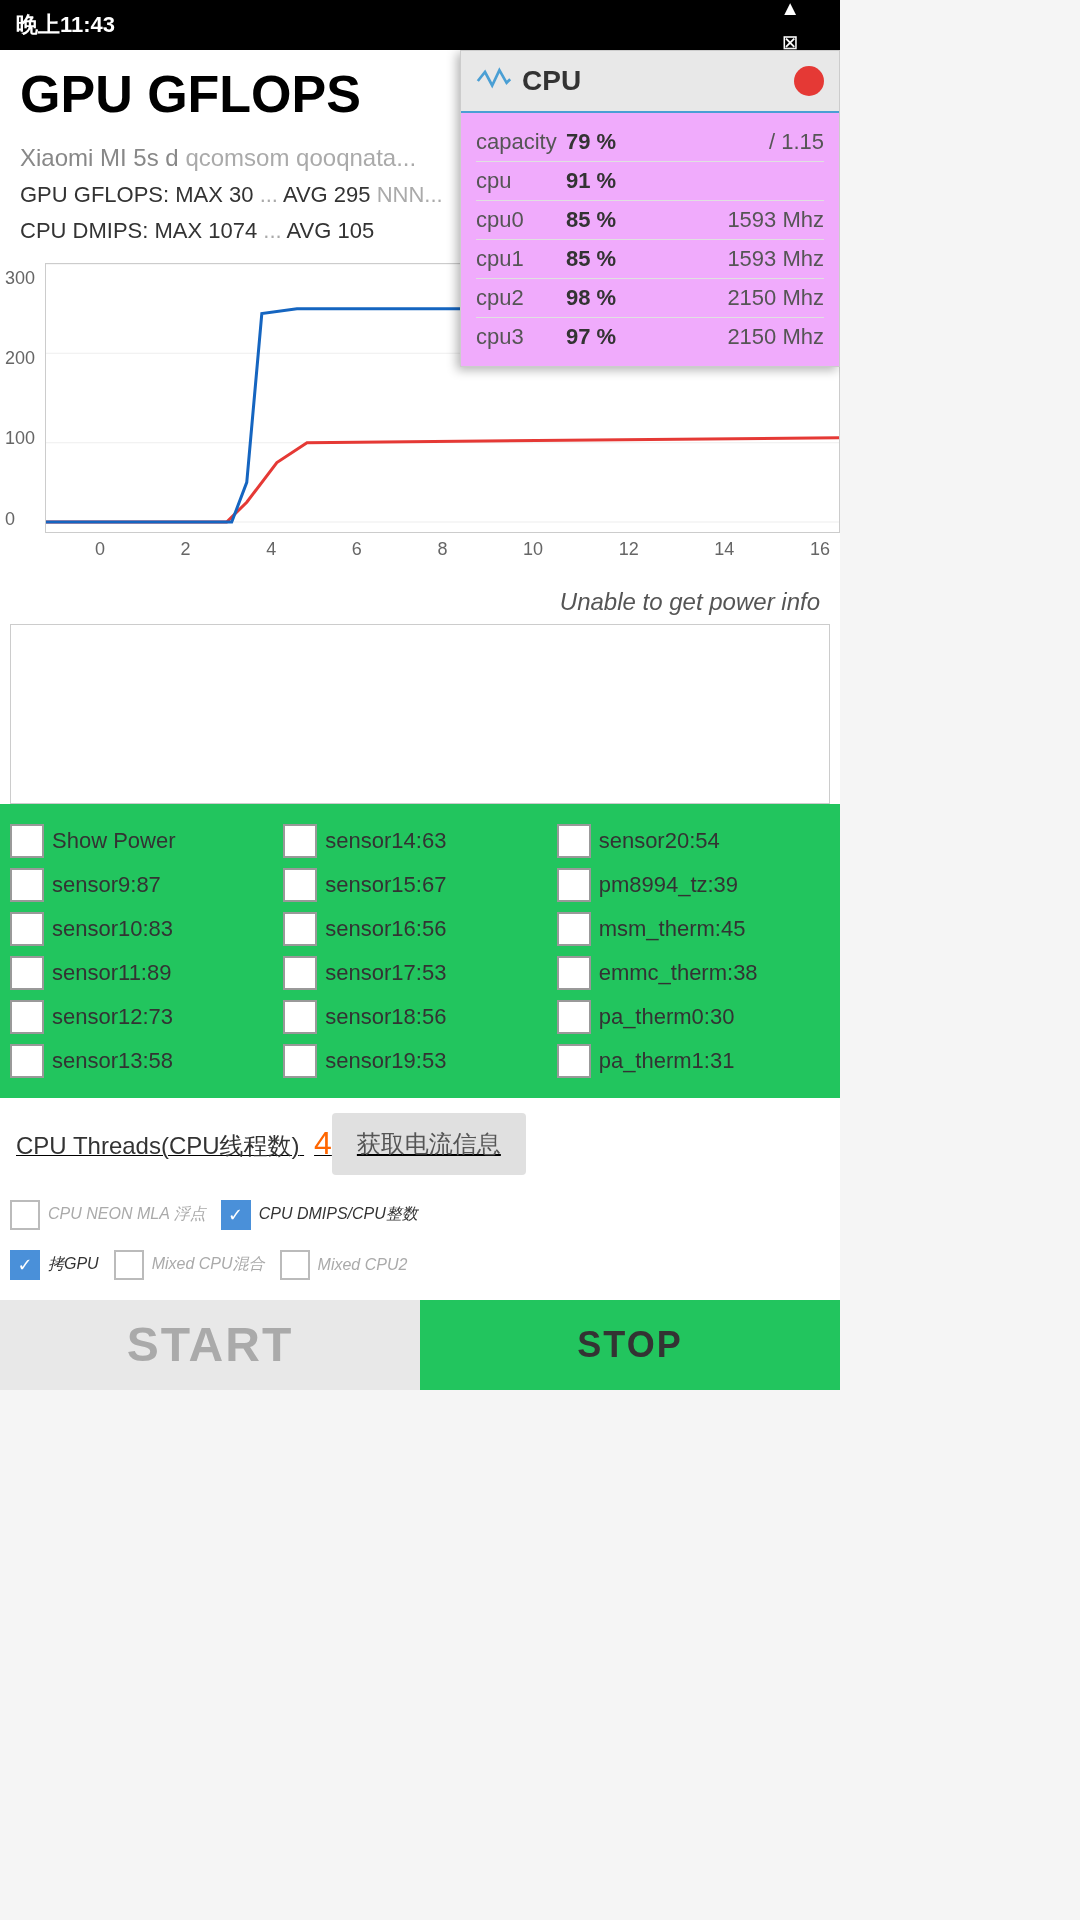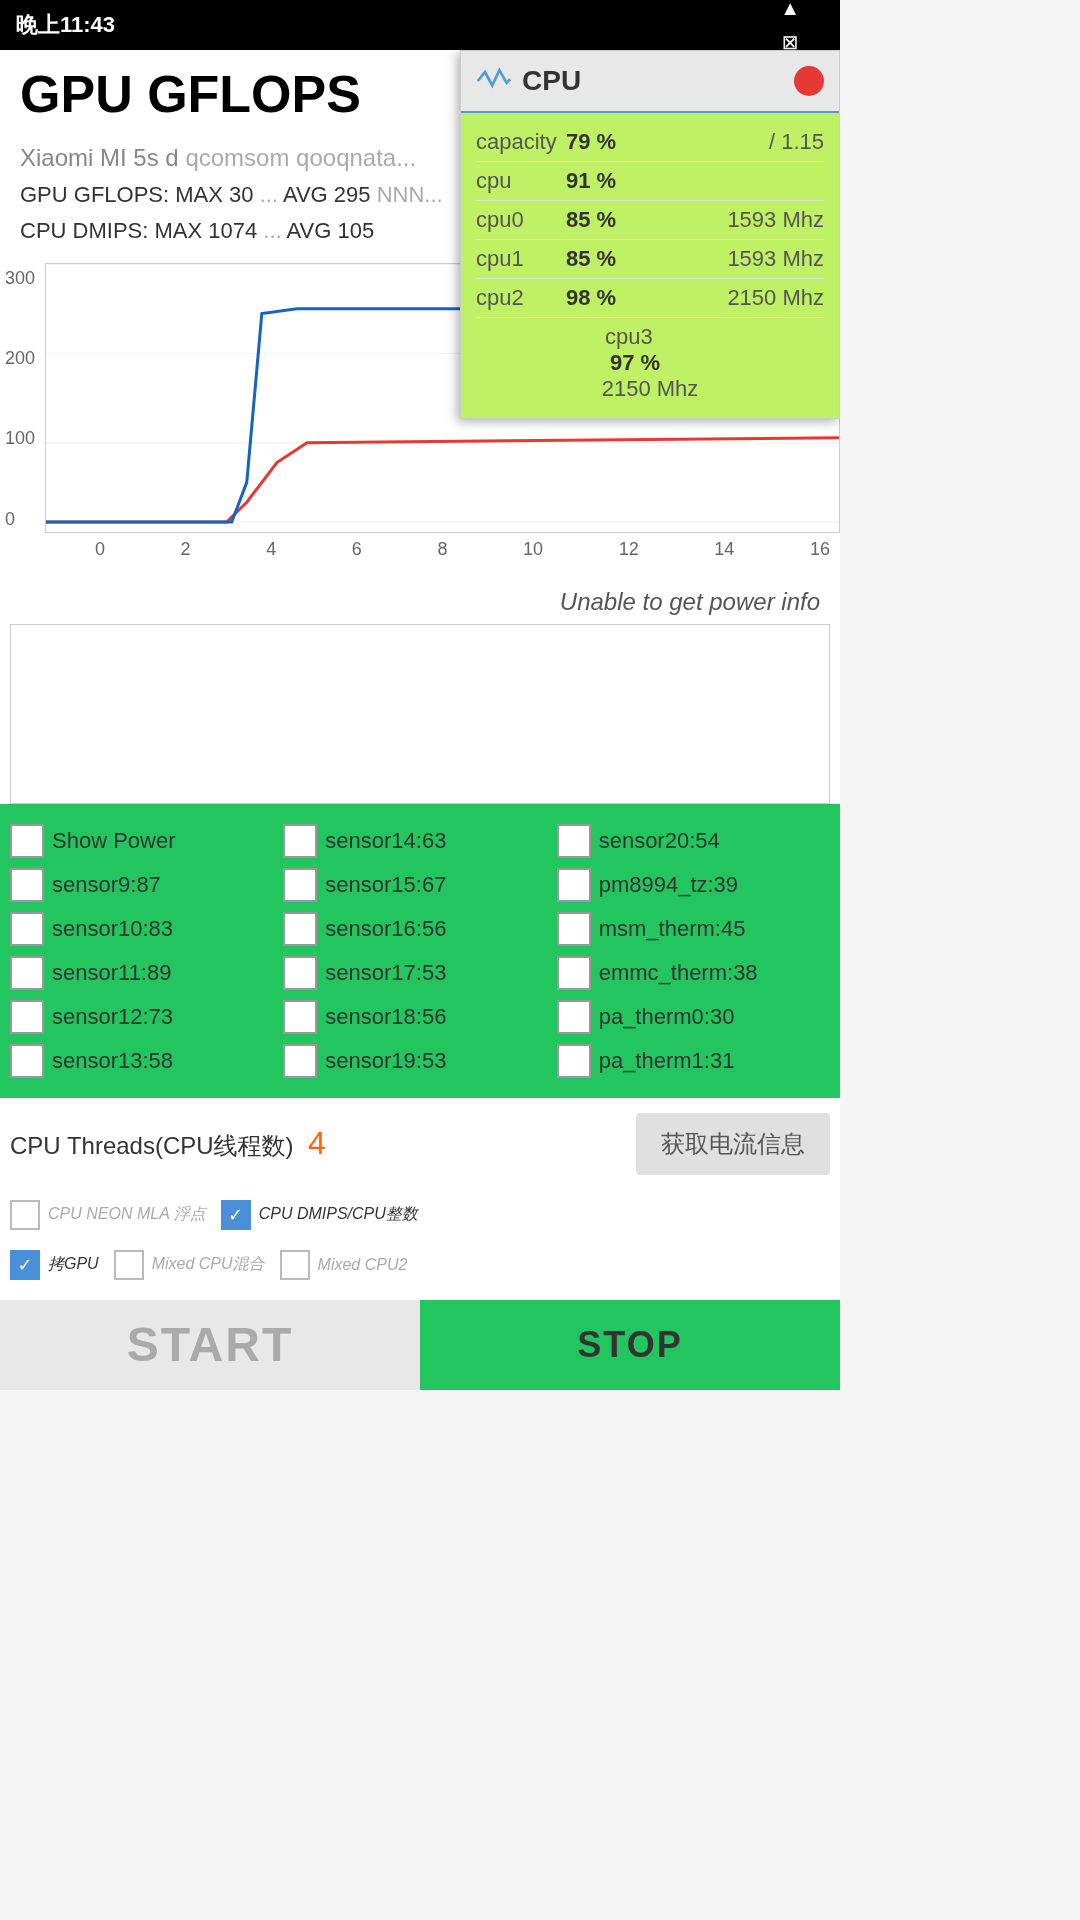--- a/index.html
+++ b/index.html
@@ -99,23 +99,24 @@
     }
     .sensor-label {
       font-size: 22px;
       color: #333;
     }
 
     
     .cpu-threads-row {
       display: flex;
       align-items: center;
-      justify-content: space-between;
-      padding: 15px 10px;
-      background: #fff;
+      justify-content: flex-start;
+      padding: 15px 16px;
+      background: #fff;
+      text-decoration: underline;
     }
     .cpu-threads-label {
       font-size: 24px;
       color: #333;
     }
     .cpu-threads-num {
       font-size: 32px;
       color: #ff6600;
       margin-left: 10px;
     }
@@ -194,21 +195,21 @@
       font-weight: bold;
       letter-spacing: 2px;
     }
 
     
     .cpu-overlay {
       position: absolute;
       top: 50px;
       right: 0;
       width: 380px;
-      background: #bef264;
+      background: #f0abfc;
       border: 1px solid #ccc;
       z-index: 100;
       box-shadow: -3px 3px 10px rgba(0,0,0,0.3);
     }
     .cpu-overlay-header {
       background: #e8e8e8;
       display: flex;
       align-items: center;
       padding: 12px 15px;
       border-bottom: 2px solid #4a9fd4;
@@ -236,21 +237,21 @@
       padding: 10px 15px;
     }
     .cpu-row {
       display: flex;
       align-items: center;
       padding: 6px 0;
       border-bottom: 1px solid #e0e0e0;
       font-size: 22px;
       color: #333;
     }
-    .cpu-row:last-child { border-bottom: none; flex-direction: column; }
+    .cpu-row:last-child { border-bottom: none; }
     .cpu-row-label { width: 90px; color: #555; }
     .cpu-row-value { width: 80px; color: #333; font-weight: bold; }
     .cpu-row-extra { flex: 1; text-align: right; color: #555; }
 
     
     .chart-x-labels {
       display: flex;
       justify-content: space-between;
       padding: 2px 10px 0 50px;
       font-size: 18px;

